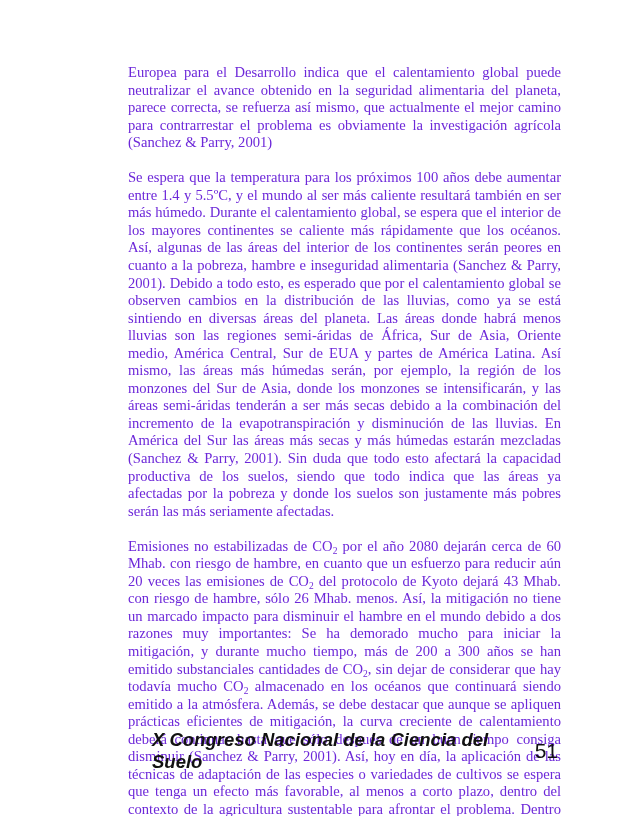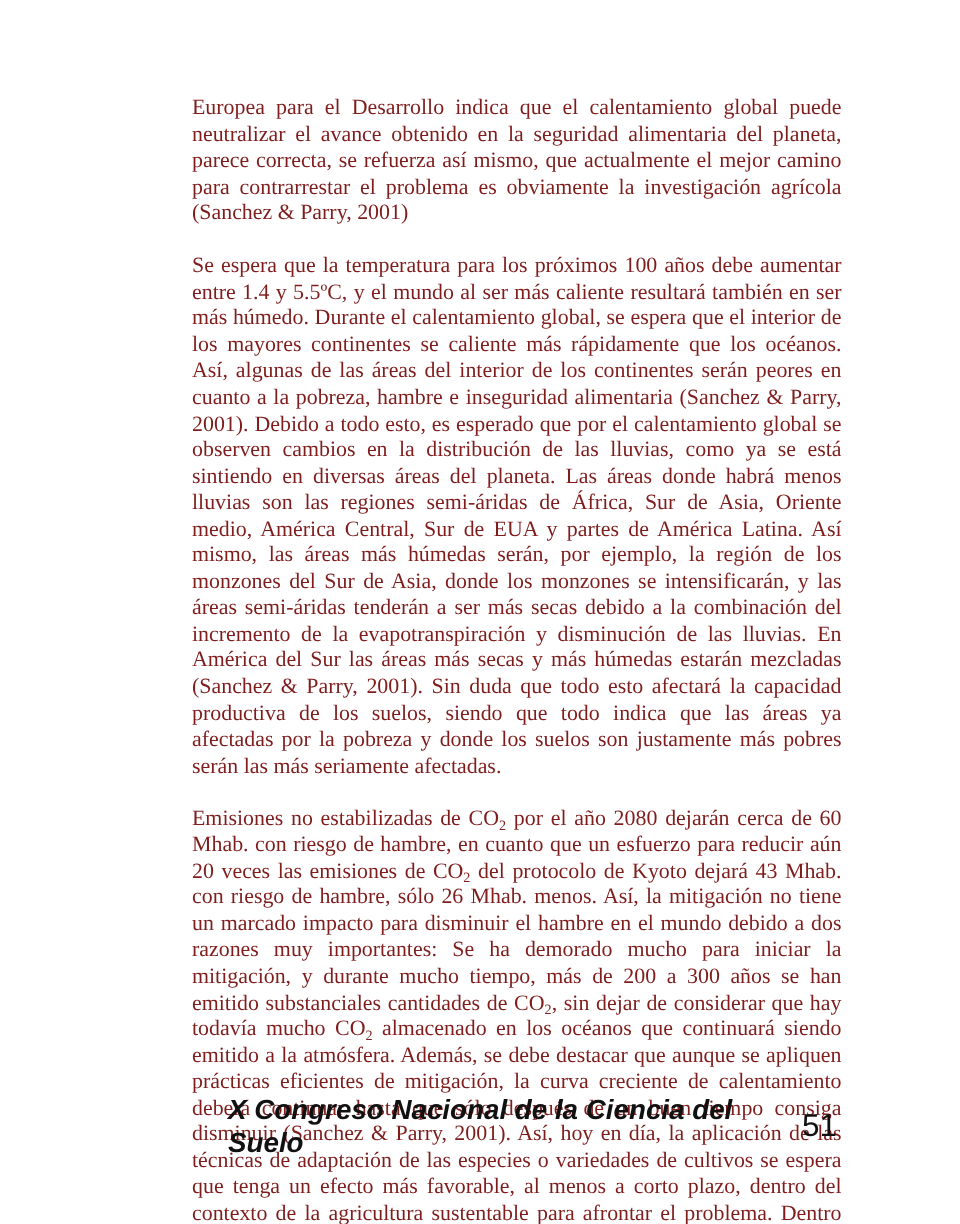--- a/index.html
+++ b/index.html
@@ -2,21 +2,21 @@
 <html><head>
 <meta charset="utf-8">
 <style>
   html, body { margin:0; padding:0; background:#ffffff; }
   body { width:640px; height:816px; position:relative; overflow:hidden; }
   .page { position:absolute; left:128px; top:64px; width:433px; }
   .para {
     font-family: "Liberation Serif", serif;
     font-size: 14.6px;
     line-height: 17.55px;
-    color:#7f1d1d;
+    color:#6d28d9;
     text-align: justify;
     margin:0 0 17.5px 0;
     hyphens: none;
   }
   .para sub { font-size: 9.5px; line-height:0; vertical-align: -3px; }
   .footer {
     position:absolute; left:152px; top:729px; width:406px;
     display:flex; justify-content:space-between; align-items:center;
     font-family: Liberation Sans, sans-serif; color:#111;
   }

